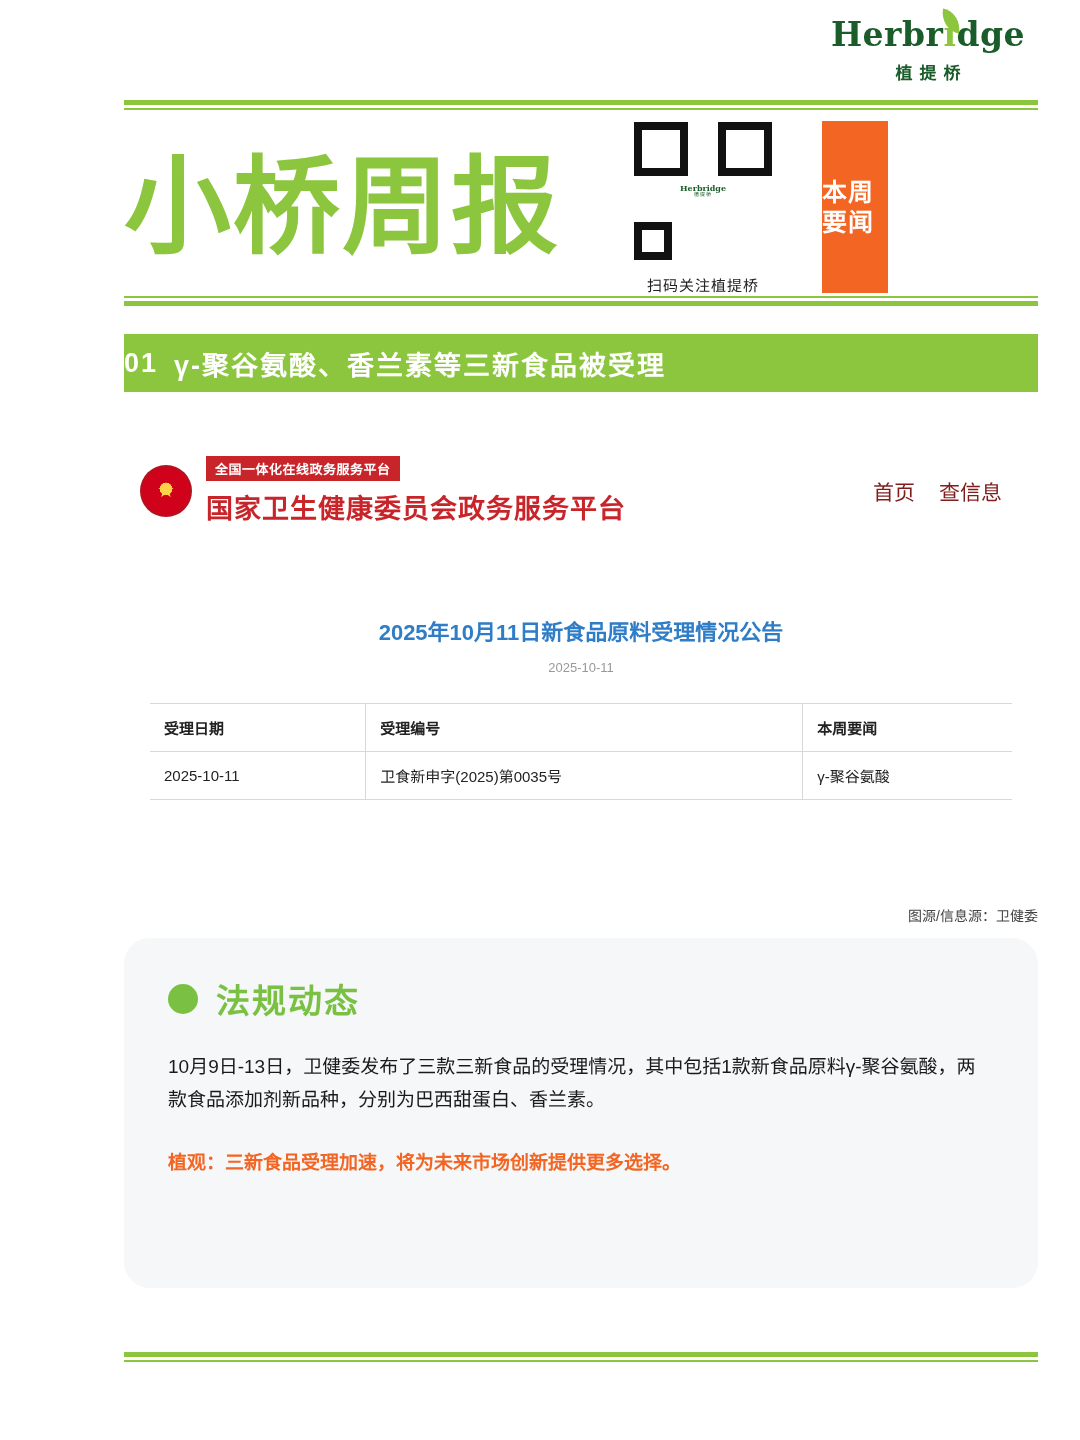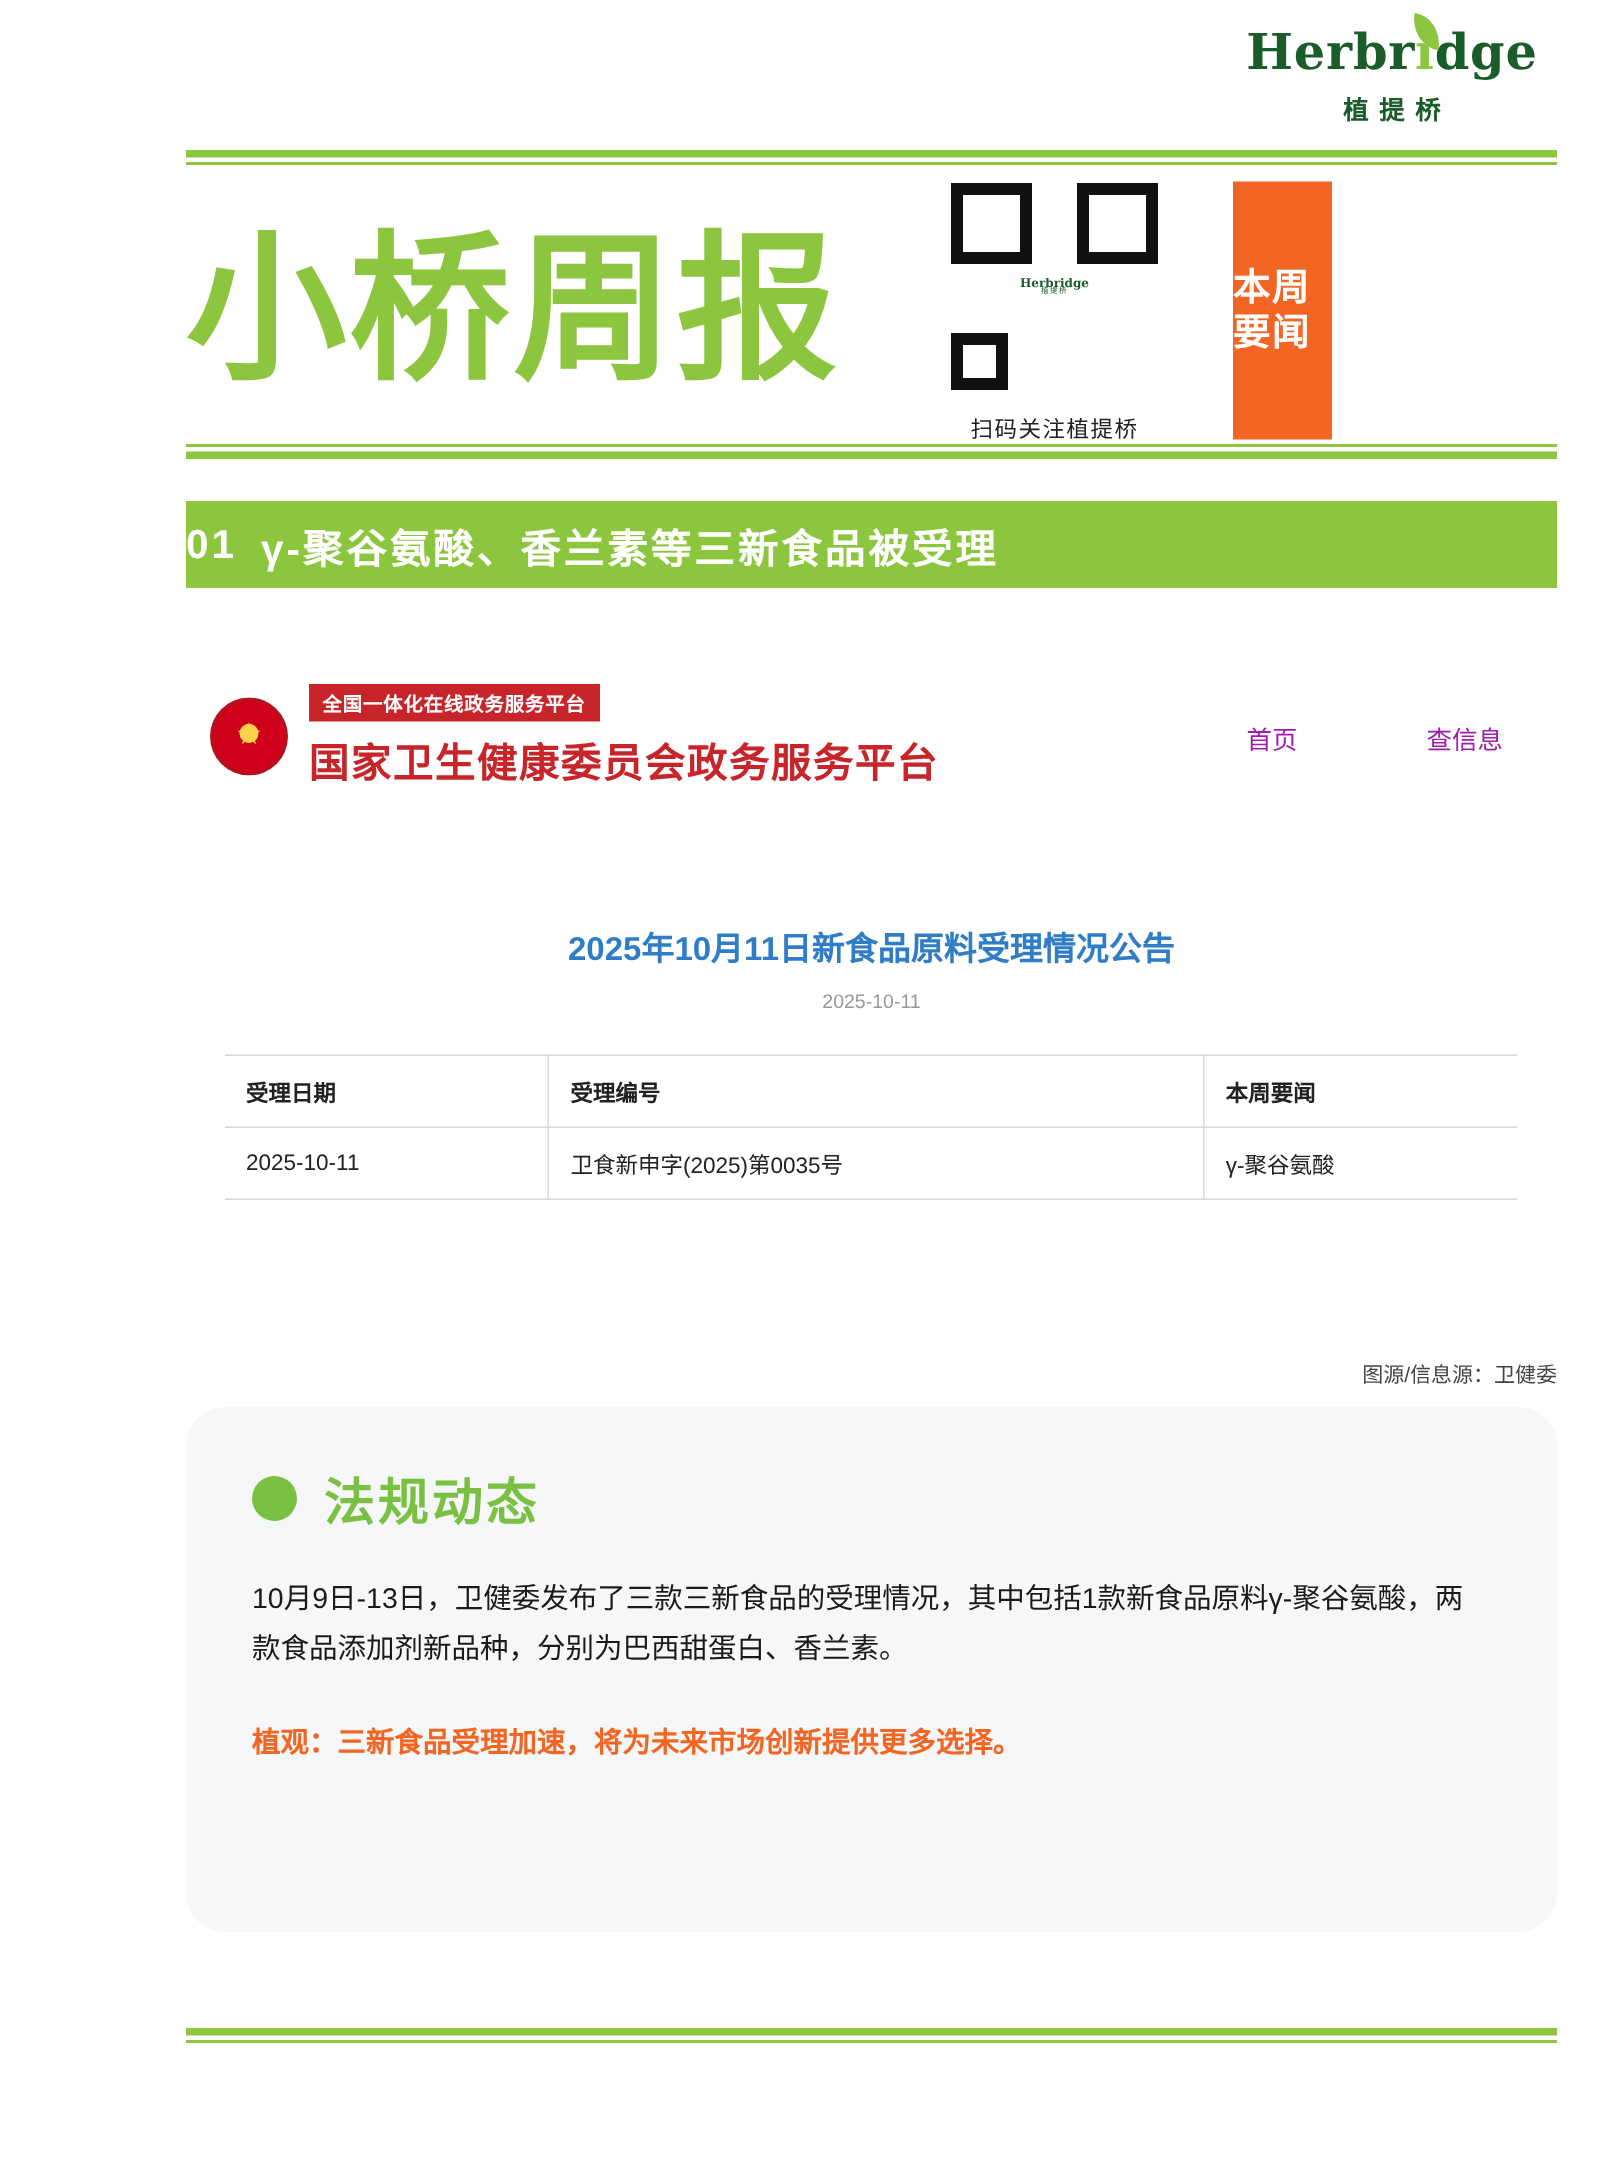--- a/index.html
+++ b/index.html
@@ -222,23 +222,23 @@
     margin-top: 6px;
     font-size: 27px;
     font-weight: bold;
     color: #c8252b;
     letter-spacing: 1px;
     font-family: "DejaVu Sans", sans-serif;
   }
   .gov-nav {
     margin-left: auto;
     display: flex;
-    gap: 86px;
-    font-size: 17px;
-    color: #a21caf;
+    gap: 24px;
+    font-size: 21px;
+    color: #7f1d1d;
     padding-right: 10px;
   }
   .breadcrumb-bar {
     background: #f5f5f5;
     padding: 14px 18px;
     font-size: 13px;
     color: #666;
     border-top: 1px solid #ececec;
   }
   .shot-body { padding: 30px 26px 10px; }

